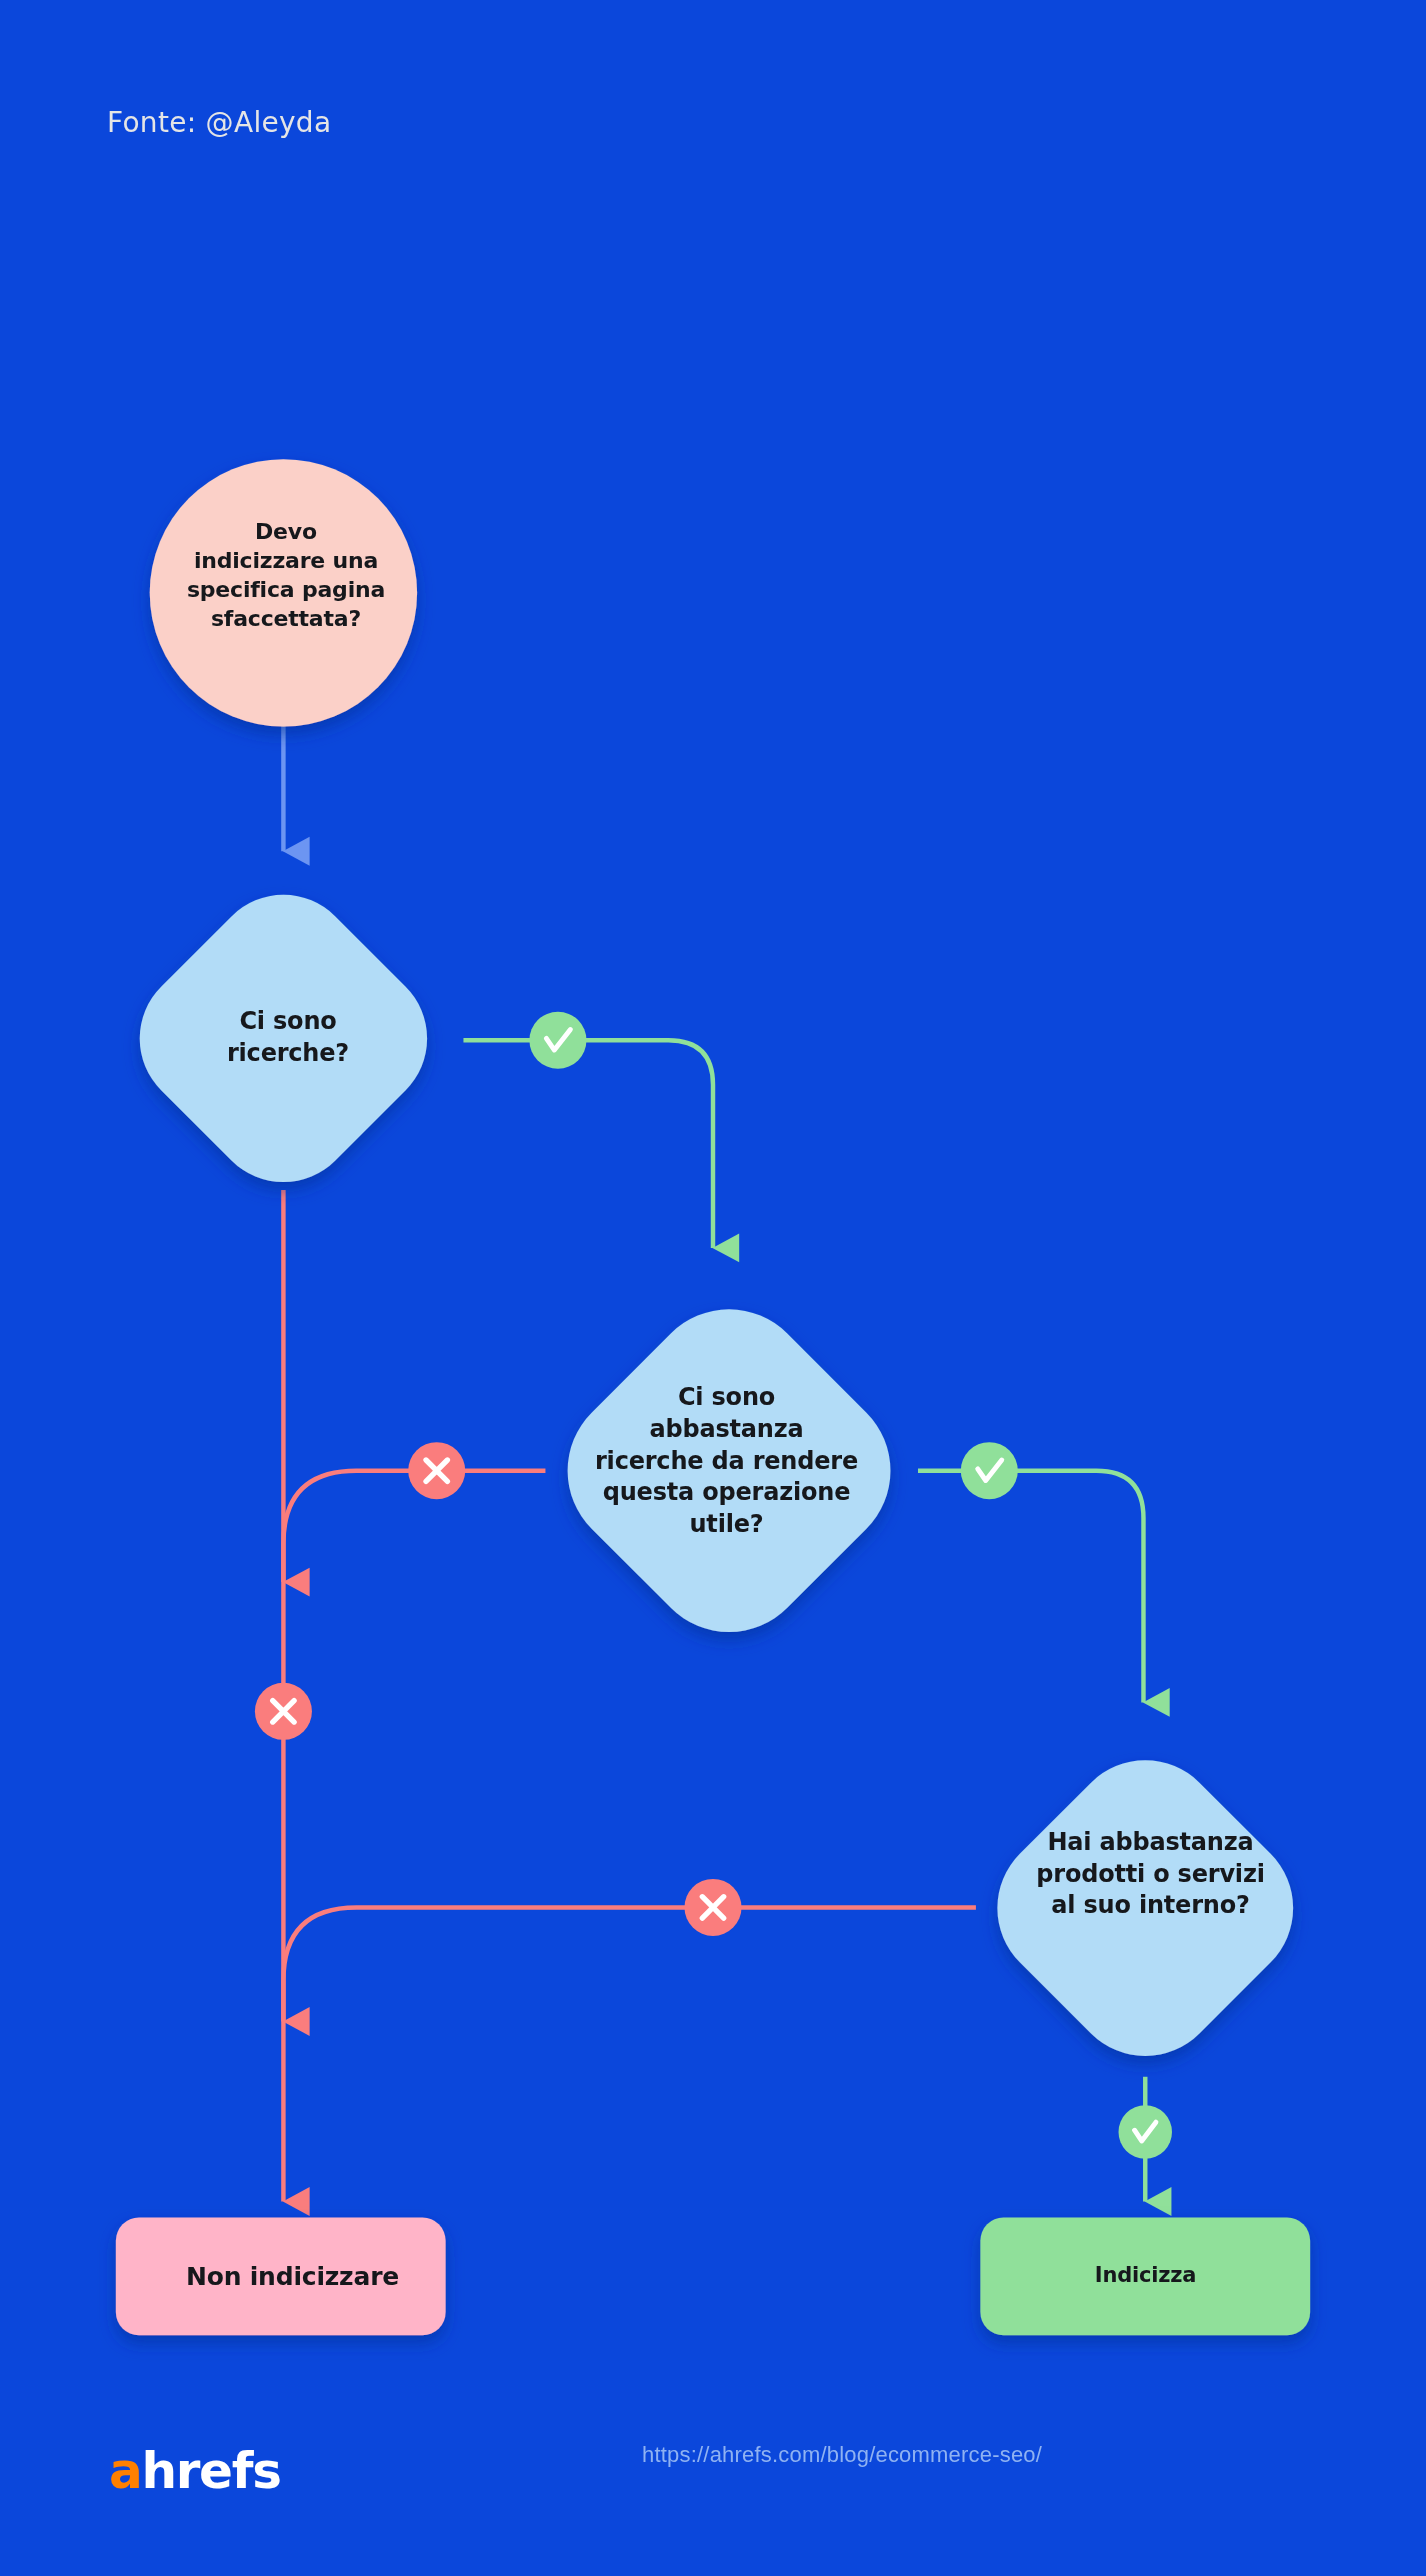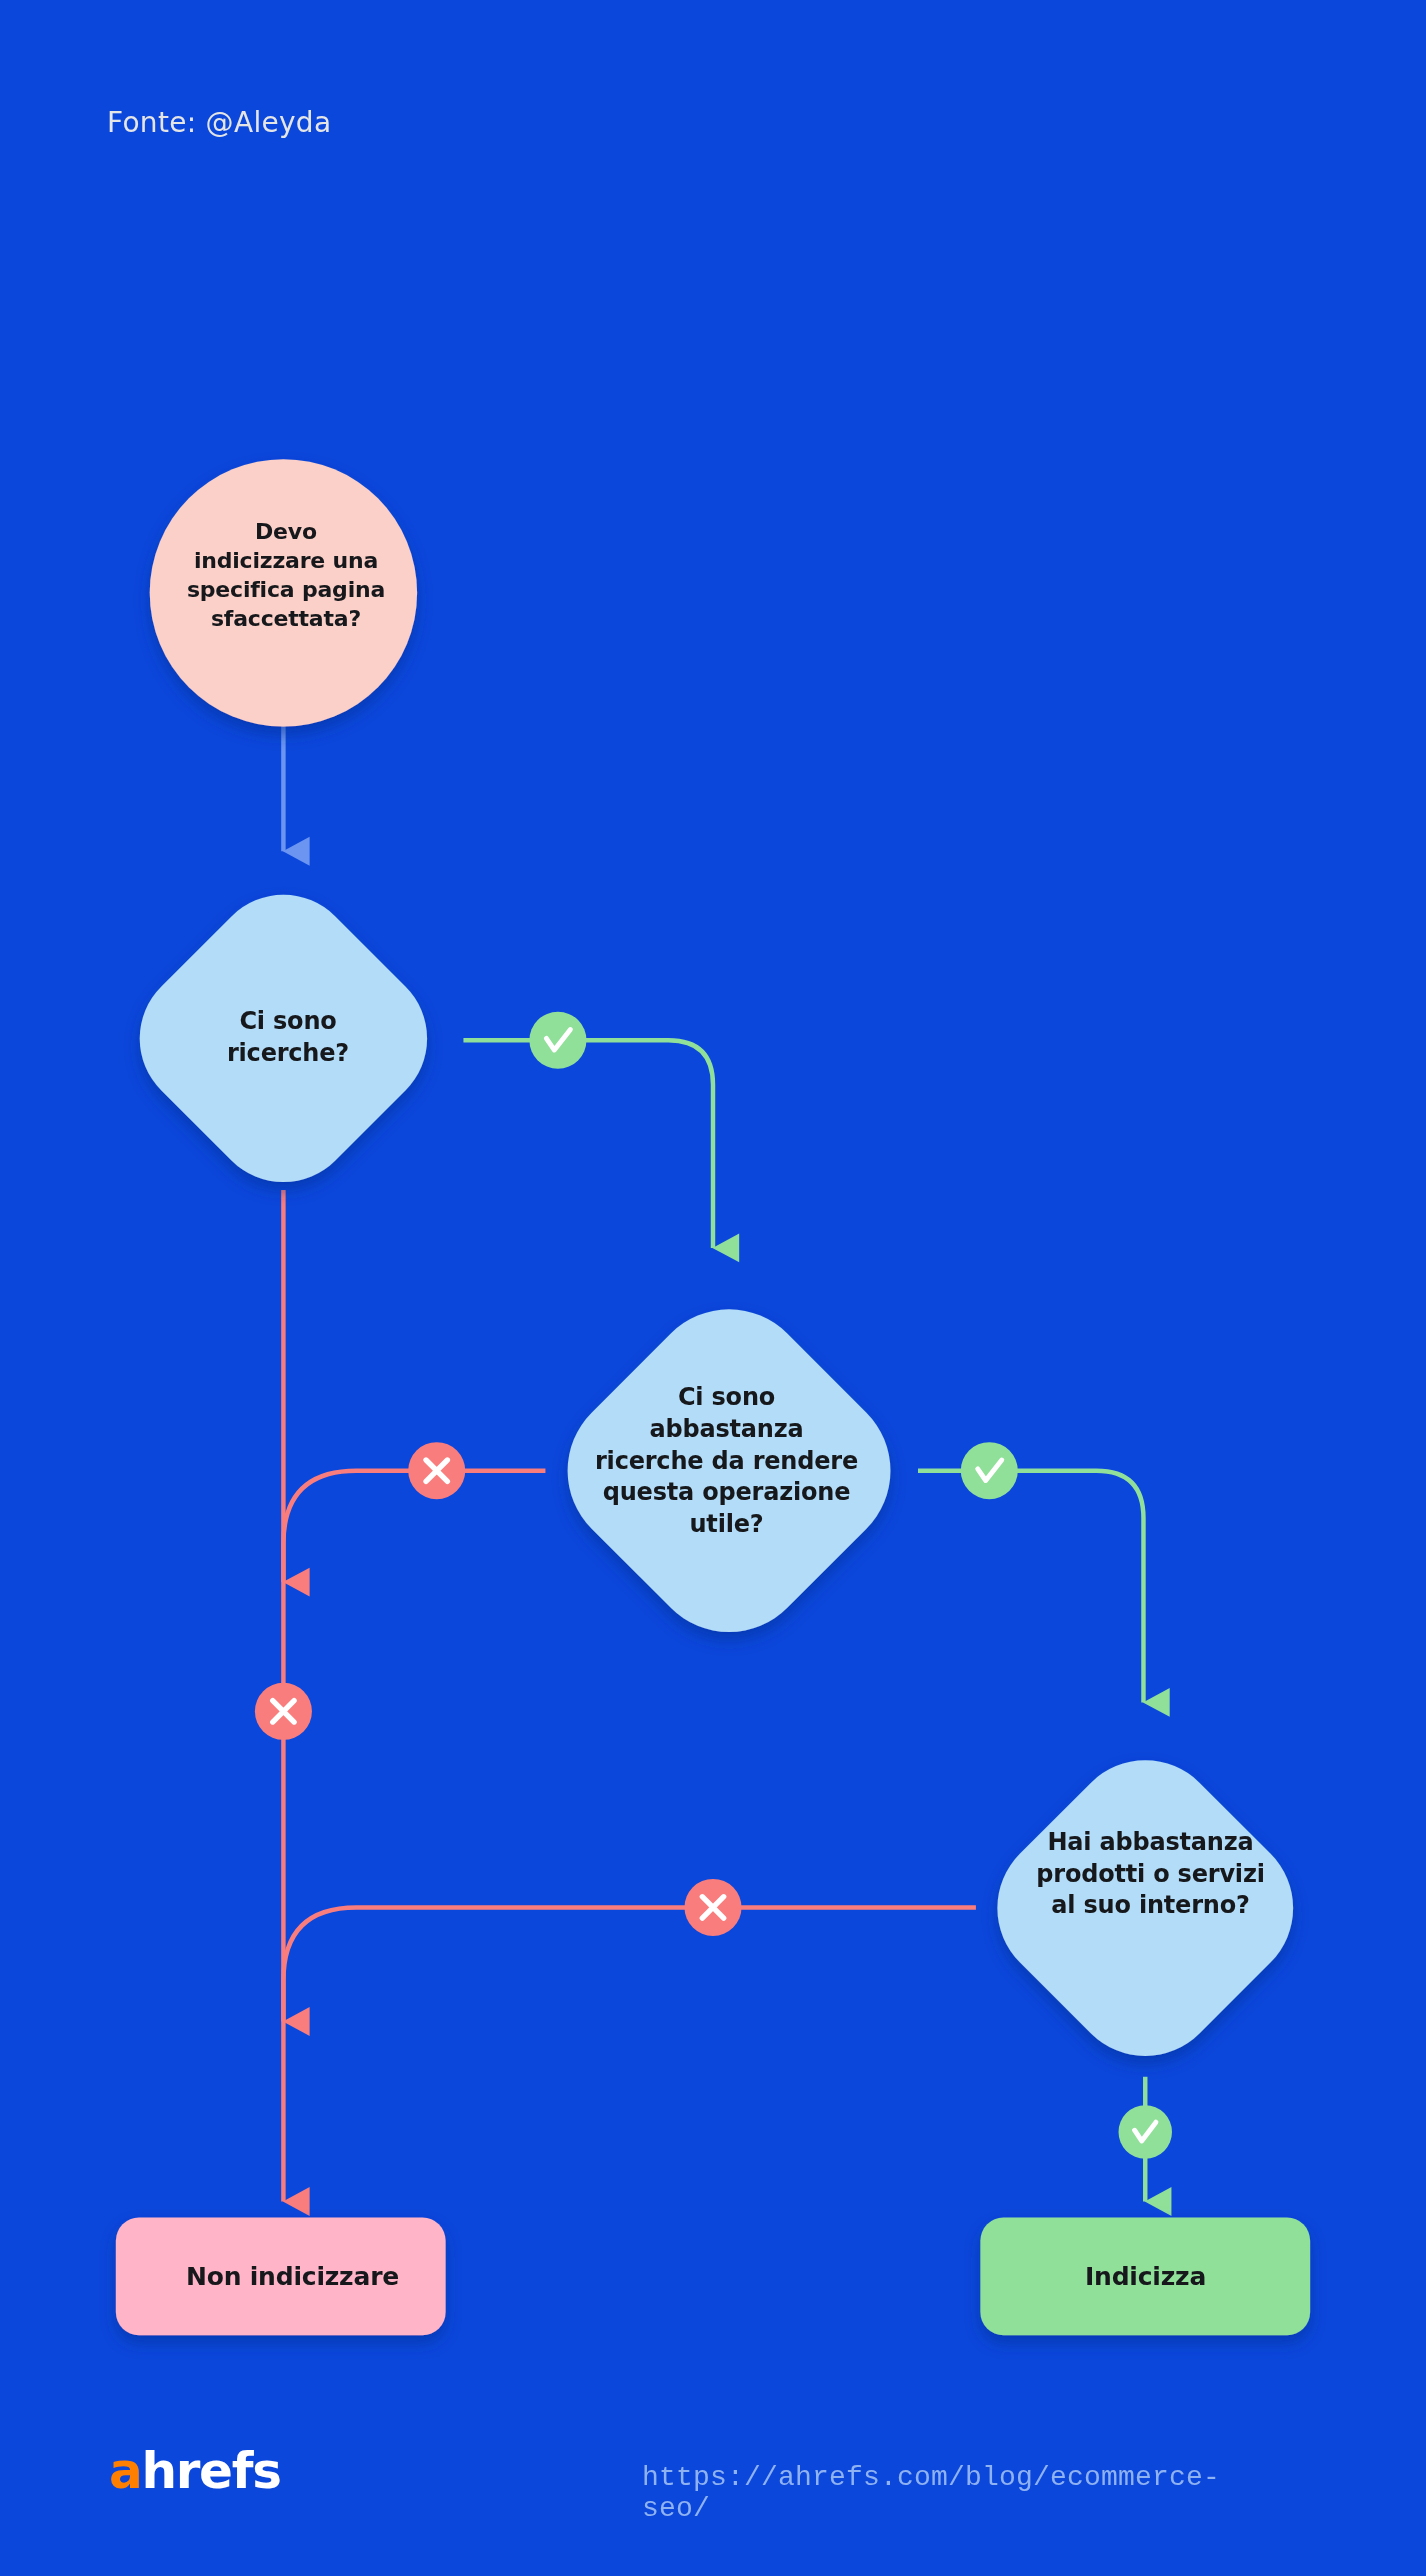--- a/index.html
+++ b/index.html
@@ -70,21 +70,21 @@
     align-items: center;
     justify-content: center;
     font-family: "DejaVu Sans", "Liberation Sans", sans-serif;
     letter-spacing: -0.2px;
   }
   .n1 { left: 157px; top: 446px;  width: 258px; height: 258px; font-size: 22px; }
   .n2 { left: 114px; top: 891px; width: 348px; height: 294px; font-size: 24px; }
   .n3 { left: 535px; top: 1319px; width: 383px; height: 285px; font-size: 24px; }
   .n4 { left: 972px; top: 1741px; width: 357px; height: 267px; font-size: 24px; }
   .t1 { left: 126px; top: 2219px; width: 333px; height: 114px; font-size: 25px; }
-  .t2 { left: 979px; top: 2219px; width: 333px; height: 114px; font-size: 25px; }
+  .t2 { left: 979px; top: 2219px; width: 333px; height: 114px; font-size: 21px; }
 
   
   .footer {
     position: absolute;
     left: 0;
     top: 2442px;
     width: 1158px;
     height: 98px;
   }
   .logo {
@@ -94,25 +94,25 @@
     font-size: 50px;
     font-weight: 700;
     letter-spacing: -1.3px;
     font-family: "DejaVu Sans", "Liberation Sans", sans-serif;
   }
   .logo .a { color: #FF8000; }
   .logo .rest { color: #FFFFFF; }
   .footer-url {
     position: absolute;
     left: 642px;
-    top: 20px;
-    font-size: 28px;
+    top: 0;
+    font-size: 22px;
     color: #8FB2F2;
     letter-spacing: 0.2px;
-    font-family: Liberation Mono, monospace;
+    font-family: Liberation Sans, sans-serif;
   }
 </style>
 </head>
 <body>
 
 <div id="canvas"></div>
 
 <div class="header">
   <div class="subtitle">Fonte: @Aleyda</div>
 </div>

